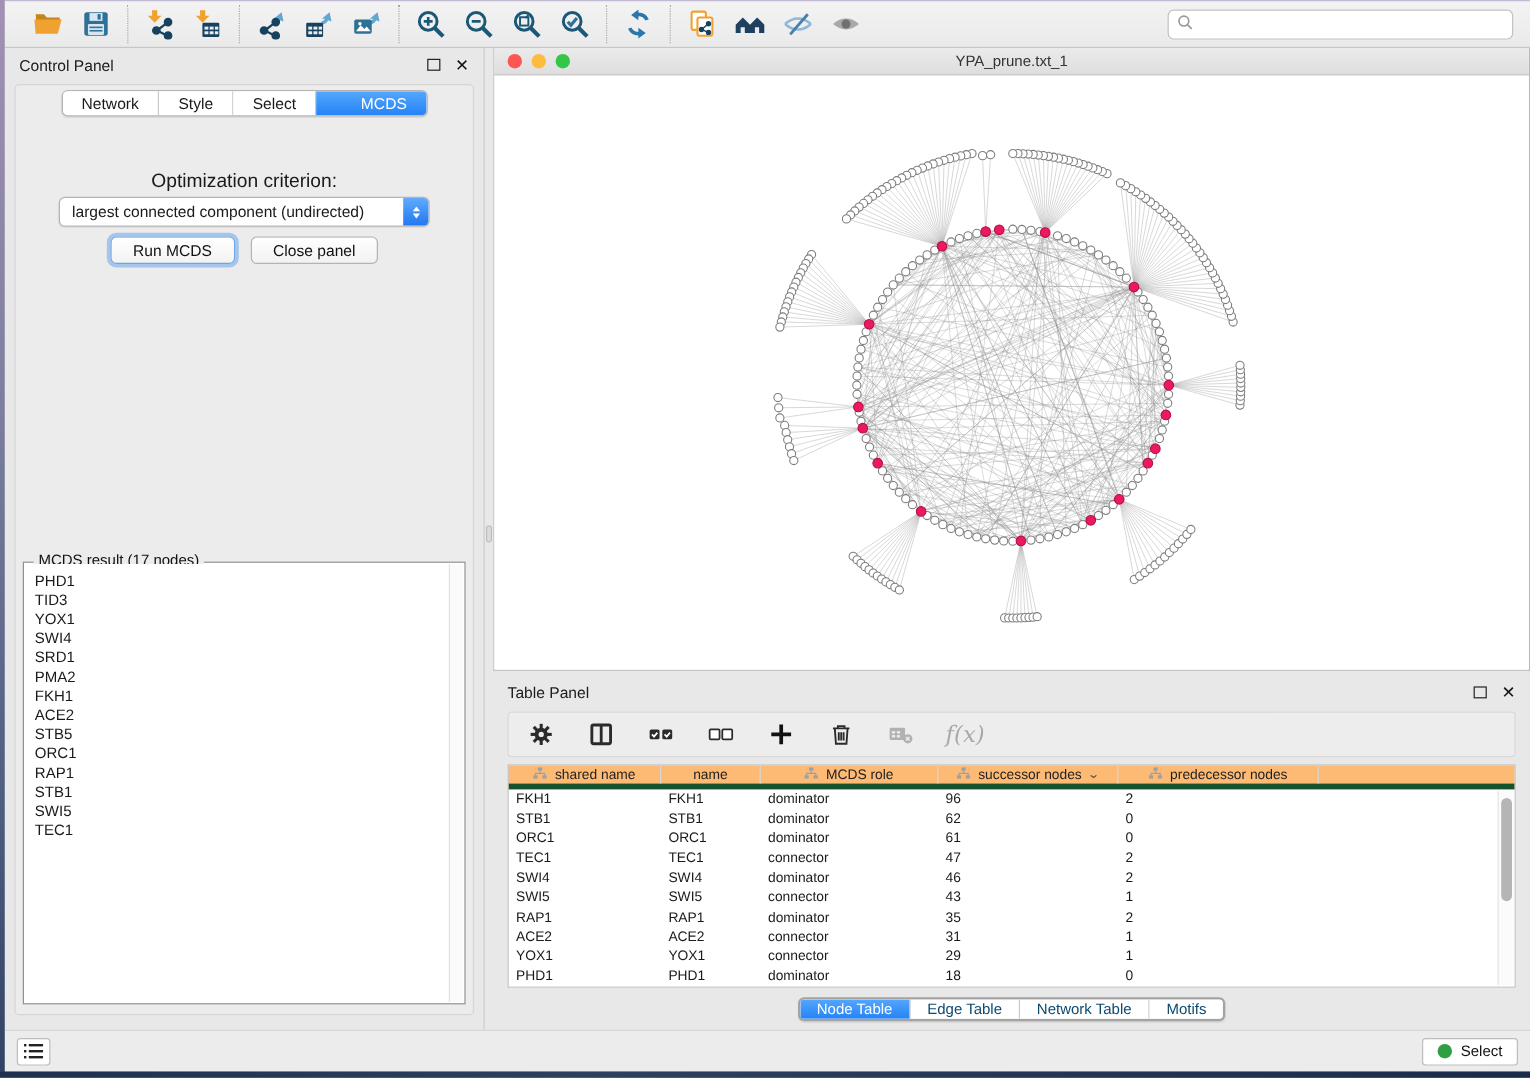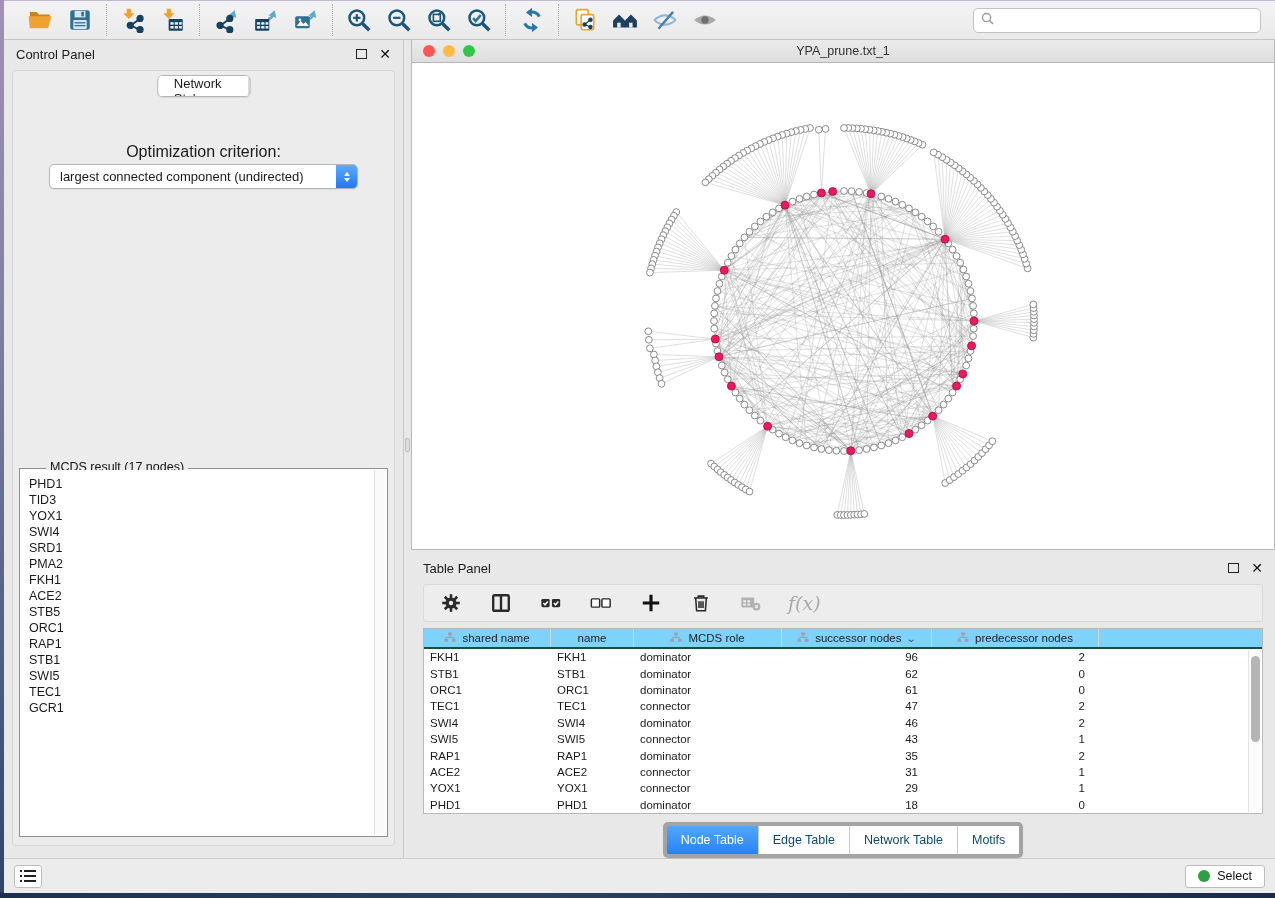--- a/index.html
+++ b/index.html
@@ -37,21 +37,21 @@
   .panel-titlebar { height:28px; display:flex; align-items:center; padding:0 12px; }
   .panel-title { font-size:13px; color:#1c1c1c; }
   .panel-titlebar .win-icons { margin-left:auto; display:flex; align-items:center; gap:12px; }
   .float-icon { width:11px; height:10px; border:1.6px solid #222; display:inline-block; }
   .close-icon { font-size:14px; font-weight:bold; color:#111; line-height:10px; }
 
   .cp-card { position:absolute; left:8px; right:8px; top:30px; bottom:12px;
     background:#ececec; border:1px solid #d6d5d6; border-radius:4px; }
   .seg-tabs { position:absolute; top:4px; left:50%; transform:translateX(-50%);
     display:flex; height:22px; border:1px solid #b4b4b4; border-radius:5px;
-    background:#fff; overflow:hidden; box-shadow:0 1px 1px rgba(0,0,0,.08);flex-direction:column; }
+    background:#fff; overflow:hidden; box-shadow:0 1px 1px rgba(0,0,0,.08); }
   .seg-tab { padding:0 16px; display:flex; align-items:center; font-size:13px;
     border-right:1px solid #c9c9c9; background:#fff; color:#1a1a1a; cursor:default; }
   .seg-tab:last-child { border-right:none; }
   .seg-tab.active { background:linear-gradient(#55a7fd,#2583f6); color:#fff;padding-left:37px; }
 
   .opt-label { position:absolute; top:72px; width:100%; text-align:center; font-size:16px; }
   .opt-select { position:absolute; top:93px; left:36px; right:36px; height:25px;
     background:#fff; border:1px solid #b5b5b5; border-radius:5px;
     display:flex; align-items:center; box-shadow:0 1px 1px rgba(0,0,0,.06); }
   .opt-select .val { flex:1; padding:0 10px; font-size:13px; white-space:nowrap; overflow:hidden; }
@@ -62,21 +62,21 @@
 
   .cp-buttons { position:absolute; top:126px; width:100%; display:flex; justify-content:center; gap:13px; }
   .mac-btn { height:23px; padding:0 18px; background:linear-gradient(#ffffff,#f2f2f2);
     border:1px solid #b3b3b3; border-radius:5px; font-size:13px;
     font-family:"Liberation Sans",sans-serif; color:#111; }
   .mac-btn.focused { border-color:#6ea6e8; box-shadow:0 0 0 3px rgba(110,166,235,.55); }
 
   .mcds-fieldset { position:absolute; left:6px; right:6px; top:397px; bottom:8px;
     border:1px solid #8f8f8f; background:#fff; }
   .mcds-legend { position:absolute; top:-9px; left:8px; background:#ececec; padding:0 4px;
-    font-size:12.5px; color:#111;margin-left:18px; }
+    font-size:12.5px; color:#111; }
   .mcds-list { position:absolute; inset:1px 13px 1px 1px; overflow:hidden;
     padding:6px 8px; font-size:12.5px; line-height:16px; background:#fff; }
   .mcds-scroll { position:absolute; top:1px; bottom:1px; right:1px; width:12px;
     background:#fafafa; border-left:1px solid #e3e3e3; }
 
   
   .network-window { height:519px; display:flex; flex-direction:column;
     border:1px solid #b9b9b9; border-top:none; background:#fff; }
   .net-titlebar { height:23px; background:linear-gradient(#ebebeb,#dedede);
     border-bottom:1px solid #b5b5b5; position:relative; display:flex; align-items:center; }
@@ -89,34 +89,34 @@
   
   .table-panel { flex:1; background:#e9e8e9; position:relative; margin-top:4px; }
   .tp-toolbar { margin:2px 12px 6px 12px; height:38px; background:#ededed;
     border:1px solid #d9d9d9; border-radius:3px; display:flex; align-items:center;
     padding:0 14px; gap:24px; }
   .tp-icon { display:flex; align-items:center; justify-content:center; width:26px; height:26px; }
   .fx-label { font-family:"DejaVu Serif","Liberation Serif",serif; font-style:italic;
     font-size:19px; color:#a9a9a9; }
 
   .data-table { margin:0 12px; background:#fff; border:1px solid #b9b9b9; position:relative; height:186px; }
-  .t-header { display:flex; height:20px; border-bottom:2px solid #14532d; background:#7dd3fc; }
+  .t-header { display:flex; height:20px; border-bottom:5px solid #14532d; background:#fdba74; }
   .t-hcell { display:flex; align-items:center; justify-content:center; gap:6px;
     font-size:11.5px; color:#222; border-right:1px solid #d6d6d6; }
   .t-row { display:flex; height:16.4px; align-items:center; background:#fff; }
   .t-cell { font-size:11.5px; padding:0 6px; white-space:nowrap; overflow:hidden; }
-  .t-cell.num { text-align:right; }
+  .t-cell.num { }
   .sort-chevron { font-size:10px; color:#555; transform:scaleX(1.3); }
   .t-scroll { position:absolute; top:21px; bottom:1px; right:1px; width:13px;
     background:#fbfbfb; border-left:1px solid #e4e4e4; }
   .t-scroll .thumb { position:absolute; top:6px; left:2px; width:9px; height:86px;
     background:#b5b5b5; border-radius:5px; }
 
   .bottom-tabs { display:flex; justify-content:center; margin-top:8px; }
-  .bt-group { display:flex; height:36px; border:4px solid #a3a3a3; border-radius:5px;
+  .bt-group { display:flex; height:20px; border:2px solid #a3a3a3; border-radius:5px;
     overflow:hidden; background:#fff; box-shadow:0 1px 1px rgba(0,0,0,.07); }
   .bt-tab { padding:0 14px; display:flex; align-items:center; font-size:12.5px;
     border-right:1px solid #c9c9c9; background:#fff; color:#0c4a6e; }
   .bt-tab:last-child { border-right:none; }
   .bt-tab.active { background:linear-gradient(#54a6fd,#2583f6); color:#fff; }
 
   
   .status-bar { height:35px; background:#ececec; border-top:1px solid #cfcfcf;
     display:flex; align-items:center; padding:0 10px; }
   .console-btn { width:28px; height:23px; background:#fff; border:1px solid #bdbdbd;
@@ -352,39 +352,42 @@
             <div class="seg-tab">Select</div>
             <div class="seg-tab active">MCDS</div>
           </div>
         <div class="opt-label">Optimization criterion:</div>
         <div class="opt-select">
           <span class="val">largest connected component (undirected)</span>
           <span class="opt-stepper">
               <span class="tri-up"></span>
               <span class="tri-dn"></span>
             </span>
+        </div>
+        <div class="cp-buttons">
+          <button class="mac-btn focused">Run MCDS</button>
+          <button class="mac-btn">Close panel</button>
         </div>
         <div class="mcds-fieldset">
           <span class="mcds-legend">MCDS result (17 nodes)</span>
           <div class="mcds-list" id="mcds-list">
               <div>PHD1</div>
               <div>TID3</div>
               <div>YOX1</div>
               <div>SWI4</div>
               <div>SRD1</div>
               <div>PMA2</div>
               <div>FKH1</div>
               <div>ACE2</div>
               <div>STB5</div>
               <div>ORC1</div>
               <div>RAP1</div>
               <div>STB1</div>
               <div>SWI5</div>
               <div>TEC1</div>
-              <div>GCR1</div>
             </div>
           <div class="mcds-scroll"></div>
         </div>
       </div>
     </div>
 
     <div class="v-splitter">
         <span class="grip"></span>
       </div>
 

